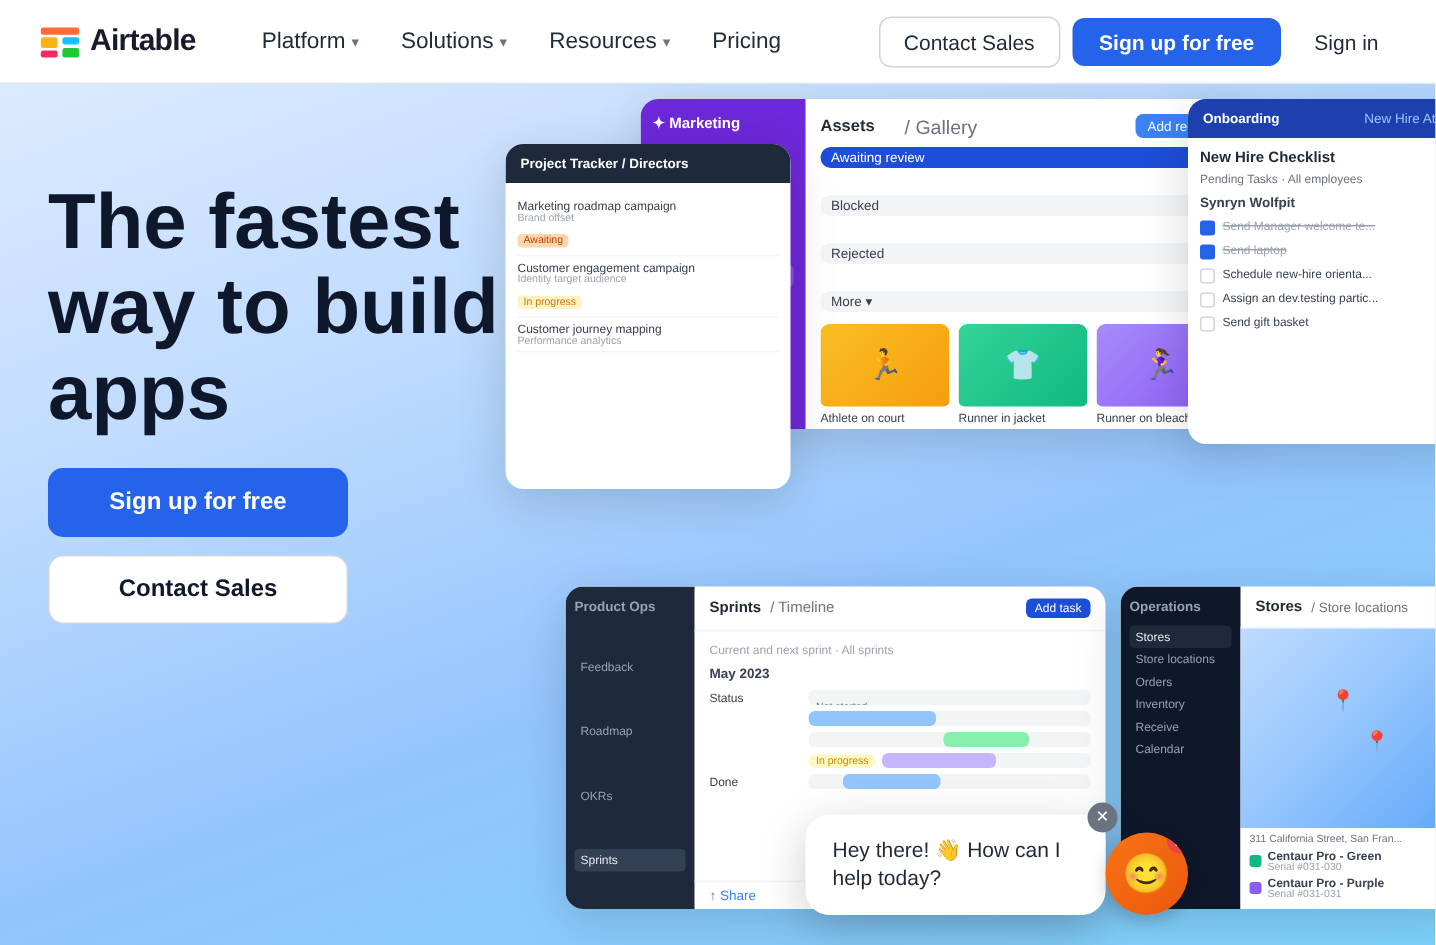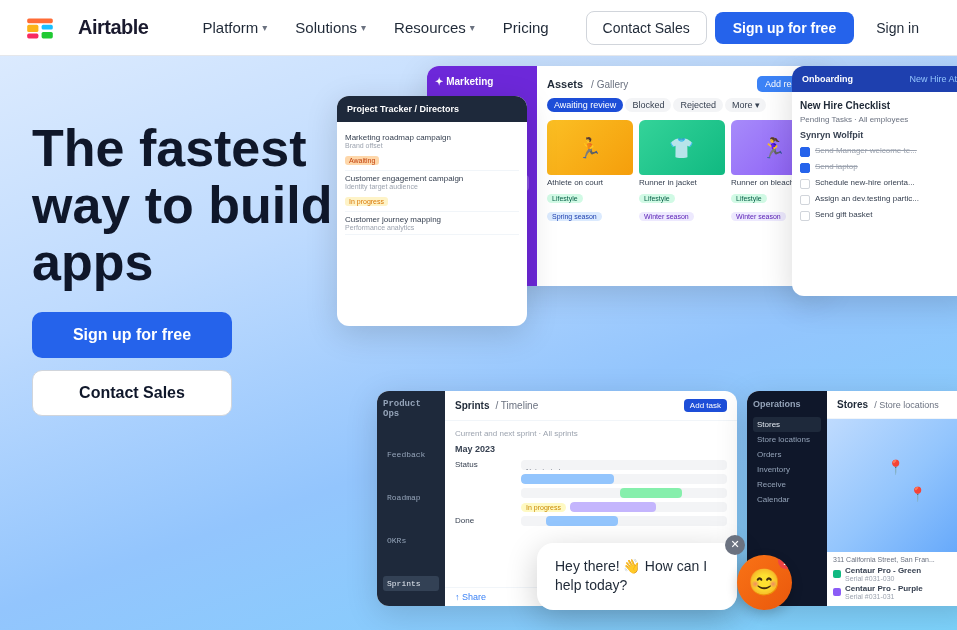--- a/index.html
+++ b/index.html
@@ -4,21 +4,21 @@
   <style>
     * { margin: 0; padding: 0; box-sizing: border-box; }
     body { font-family: -apple-system, BlinkMacSystemFont, 'Segoe UI', sans-serif; width: 957px; height: 630px; overflow: hidden; background: #fff; }
 
     
     .navbar {
       display: flex; align-items: center; height: 56px;
       padding: 0 24px; border-bottom: 1px solid #e5e7eb;
       background: #fff; position: relative; z-index: 10;
     }
-    .logo-area { display: flex; align-items: center; gap: 22px; margin-right: 42px; }
+    .logo-area { display: flex; align-items: center; gap: 4px; margin-right: 32px; }
     .logo-icon { width: 32px; height: 32px; }
     .logo-text { font-size: 20px; font-weight: 700; color: #1a1a2e; letter-spacing: -0.5px; }
     .nav-links { display: flex; align-items: center; gap: 4px; flex: 1; }
     .nav-item {
       display: flex; align-items: center; gap: 4px;
       padding: 6px 12px; font-size: 15px; color: #1f2937;
       cursor: pointer; border-radius: 6px; font-weight: 500;
     }
     .nav-item .chevron { font-size: 10px; color: #6b7280; }
     .nav-actions { display: flex; align-items: center; gap: 8px; }
@@ -87,22 +87,22 @@
       color: #fff; font-size: 10px; font-weight: 700; margin-bottom: 8px;
     }
     .sidebar-item-c { color: #ddd6fe; font-size: 9px; padding: 3px 4px; cursor: pointer; border-radius: 4px; }
     .sidebar-item-c.active { background: rgba(255,255,255,0.2); color: #fff; }
     .card-1-main { flex: 1; padding: 10px; }
     .card-1-header {
       display: flex; align-items: center; justify-content: space-between;
       margin-bottom: 6px;
     }
     .card-1-title { font-size: 11px; font-weight: 600; color: #1f2937; }
-    .view-type { font-size: 10px; color: #6b7280; }
-    .filter-row { display: flex; gap: 2px; margin-bottom: 8px; }
+    .view-type { font-size: 13px; color: #6b7280; margin-left: 12px; }
+    .filter-row { display: flex; gap: 18px; margin-bottom: 8px; flex-direction: column; }
     .filter-pill {
       font-size: 9px; padding: 2px 7px; border-radius: 10px;
       background: #f3f4f6; color: #374151;
     }
     .filter-pill.active { background: #1d4ed8; color: #fff; }
     .add-btn { font-size: 9px; padding: 3px 8px; background: #3b82f6; color: #fff; border-radius: 5px; border: none; }
     .gallery-grid { display: grid; grid-template-columns: repeat(3, 1fr); gap: 6px; }
     .gallery-item { border-radius: 6px; overflow: hidden; }
     .gallery-img { height: 55px; border-radius: 4px; overflow: hidden; display: flex; align-items: center; justify-content: center; }
     .gallery-img-1 { background: linear-gradient(135deg, #fbbf24, #f59e0b); }
@@ -134,31 +134,31 @@
     .checklist-title { font-size: 10px; font-weight: 700; color: #1f2937; margin-bottom: 4px; }
     .checklist-sub { font-size: 8px; color: #6b7280; margin-bottom: 6px; }
     .checklist-item { display: flex; align-items: flex-start; gap: 5px; margin-bottom: 5px; }
     .check-box { width: 10px; height: 10px; border: 1.5px solid #d1d5db; border-radius: 2px; flex-shrink: 0; margin-top: 1px; }
     .check-box.checked { background: #2563eb; border-color: #2563eb; }
     .check-text { font-size: 8px; color: #374151; }
     .check-text.done { text-decoration: line-through; color: #9ca3af; }
 
     
     .card-4 { bottom: 20px; left: 0; width: 360px; height: 215px; }
-    .card-4-sidebar { width: 68px; height: 215px; background: #1e293b; flex-shrink: 0; padding: 8px 6px; font-family: Liberation Mono, monospace; }
+    .card-4-sidebar { width: 86px; height: 215px; background: #1e293b; flex-shrink: 0; padding: 8px 6px; }
     .card-4-sidebar-title { color: #94a3b8; font-size: 9px; font-weight: 600; margin-bottom: 8px; }
     .c4-item { color: #94a3b8; font-size: 8px; padding: 3px 4px; border-radius: 3px; cursor: pointer; margin-top: 28px; }
     .c4-item.active { background: #334155; color: #e2e8f0; }
     .card-4-main { flex: 1; display: flex; flex-direction: column; }
     .card-4-header { padding: 8px 10px; border-bottom: 1px solid #f1f5f9; display: flex; align-items: center; justify-content: space-between; }
     .card-4-title { font-size: 10px; font-weight: 600; color: #1f2937; }
     .card-4-badge { background: #1d4ed8; color: #fff; font-size: 8px; padding: 2px 6px; border-radius: 4px; }
     .timeline-area { padding: 8px 10px; flex: 1; }
     .timeline-label { font-size: 8px; color: #9ca3af; margin-bottom: 6px; }
-    .timeline-row { display: flex; gap: 6px; margin-bottom: 4px; }
+    .timeline-row { display: flex; align-items: center; gap: 6px; margin-bottom: 4px; }
     .timeline-name { font-size: 8px; color: #374151; width: 60px; flex-shrink: 0; }
     .timeline-bar-container { flex: 1; height: 10px; background: #f3f4f6; border-radius: 4px; overflow: hidden; position: relative; }
     .timeline-bar { height: 100%; border-radius: 4px; }
     .bar-blue { background: #93c5fd; }
     .bar-green { background: #86efac; }
     .bar-purple { background: #c4b5fd; }
     .status-pill { font-size: 7px; padding: 1px 5px; border-radius: 8px; white-space: nowrap; }
     .pill-gray { background: #f3f4f6; color: #6b7280; }
     .pill-yellow { background: #fef9c3; color: #ca8a04; }
 

